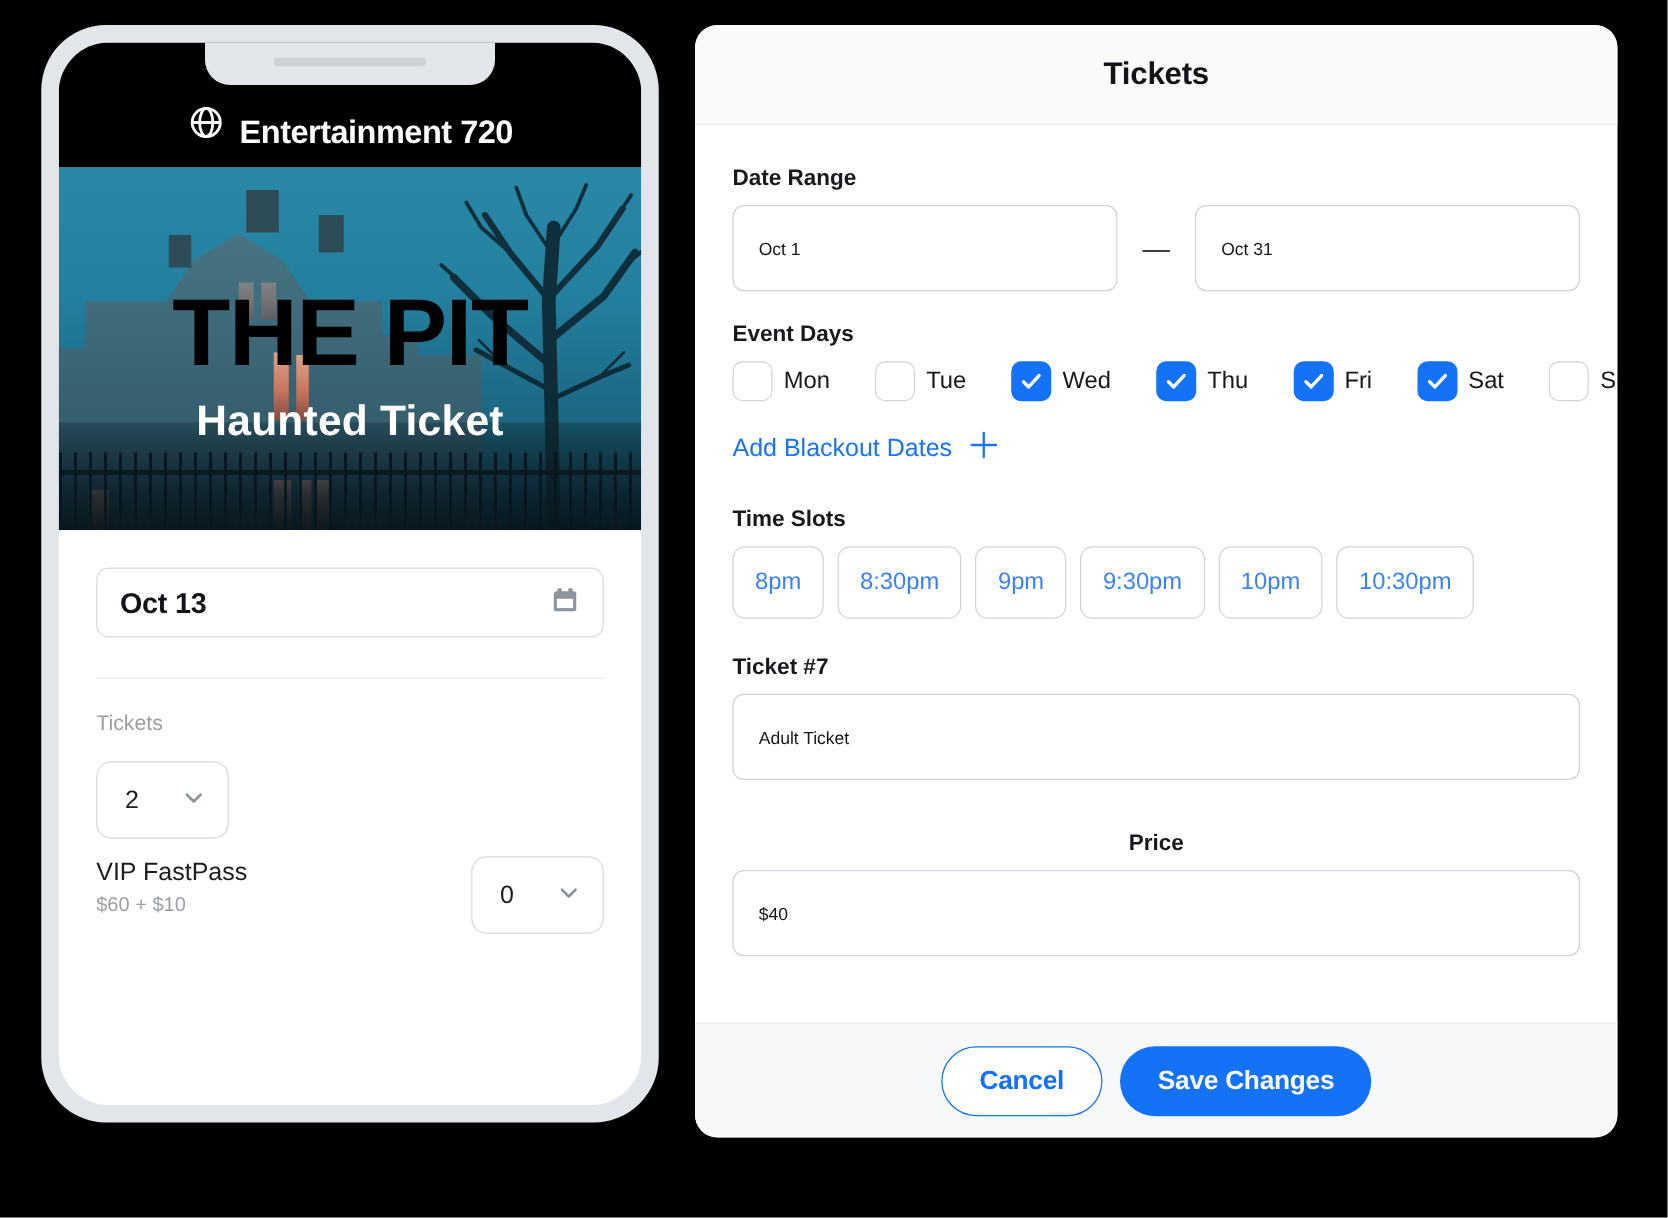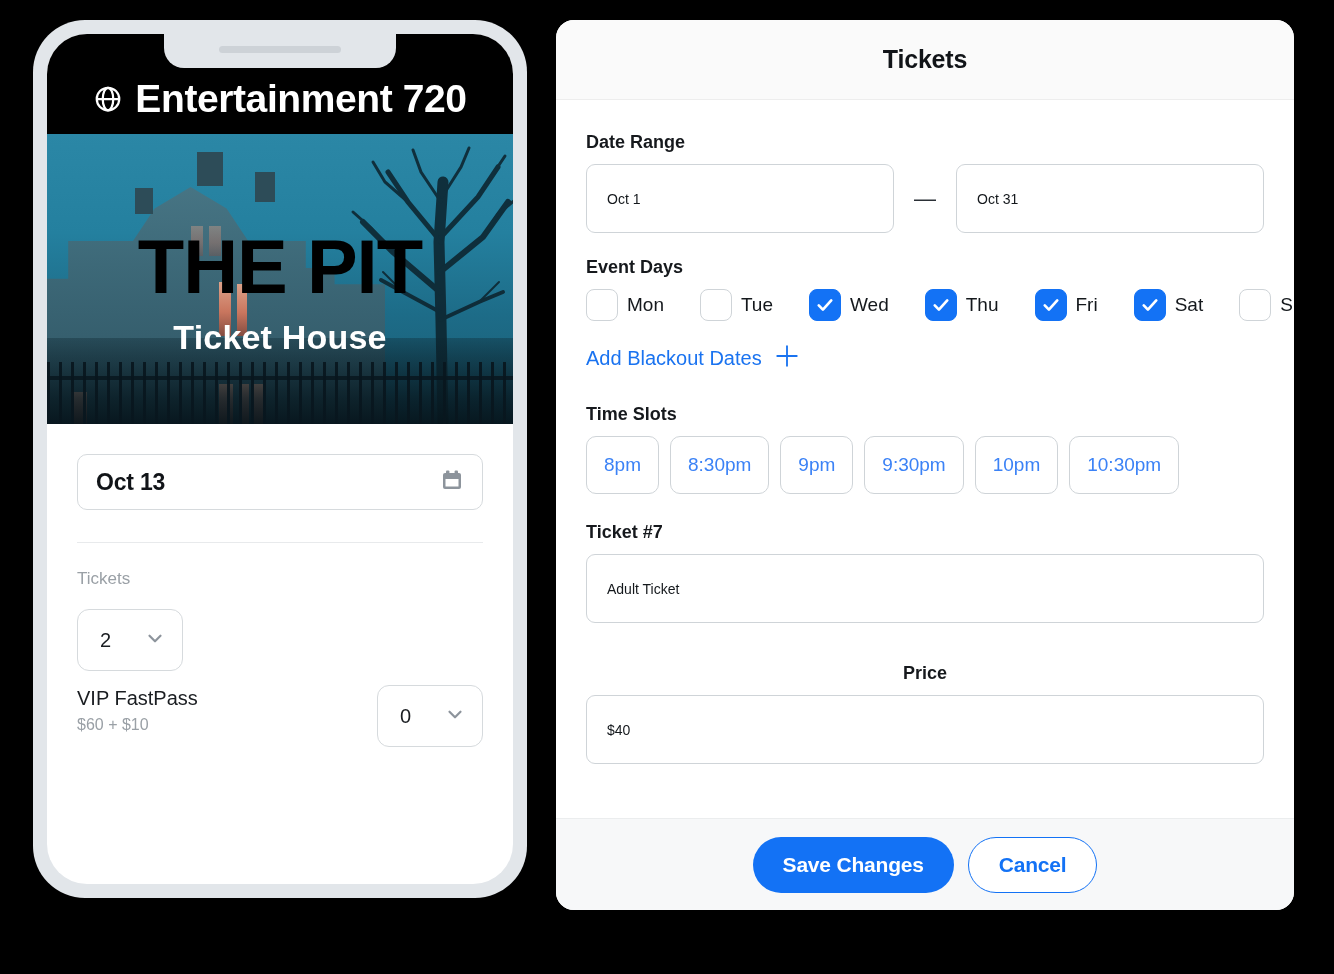--- a/index.html
+++ b/index.html
@@ -60,21 +60,21 @@
     background: #000000;
     display: flex;
     align-items: flex-end;
     justify-content: center;
     padding-bottom: 16px;
     gap: 12px;
   }
   .app-header .globe-icon { display: block; }
   .app-title {
     color: #ffffff;
-    font-size: 39px;
+    font-size: 26px;
     font-weight: 700;
     letter-spacing: -0.4px;
     line-height: 1;
   }
 
   
   .hero {
     position: relative;
     height: 290px;
     overflow: hidden;
@@ -419,21 +419,21 @@
           </g>
         </svg>
 
         <div class="hero-ground"></div>
         <div class="hero-fence"></div>
         <div class="hero-fence-rail"></div>
       </div>
 
       <div class="hero-text">
         <div class="hero-title">THE PIT</div>
-        <div class="hero-sub">Ticket House</div>
+        <div class="hero-sub">Haunted Ticket</div>
       </div>
     </div>
 
     <div class="phone-body">
 
       <div class="date-field">
         <span class="date-field-value">Oct 13</span>
         <span>
           <svg width="24" height="24" viewBox="0 0 24 24" fill="#8d949c">
             <rect x="3" y="5" width="18" height="16" rx="2"></rect>
@@ -587,17 +587,17 @@
     </div>
 
     <div class="section" style="margin-top:40px;text-align:center;">
       <div class="field-label">Price</div>
       <div class="text-input">$40</div>
     </div>
 
   </div>
 
   <div class="modal-footer">
+    <div class="btn btn-secondary">Cancel</div>
     <div class="btn btn-primary">Save Changes</div>
-    <div class="btn btn-secondary">Cancel</div>
   </div>
 
 </div>
 
 </body></html>

